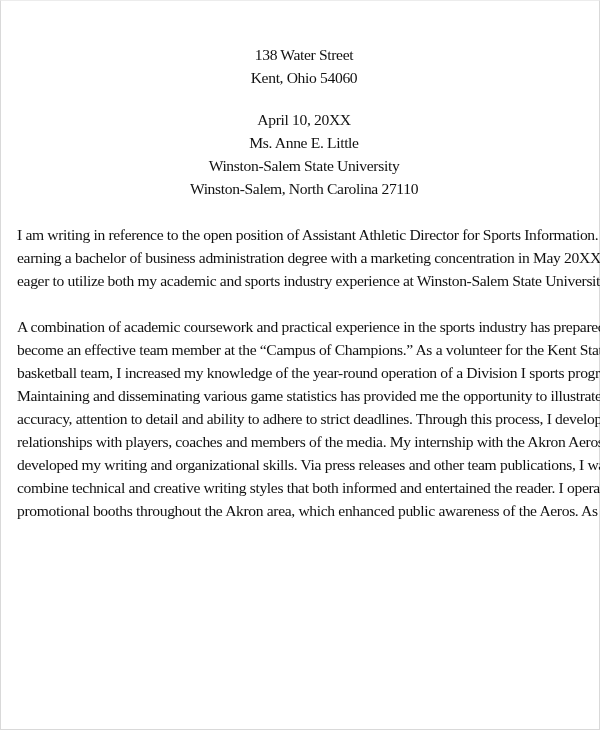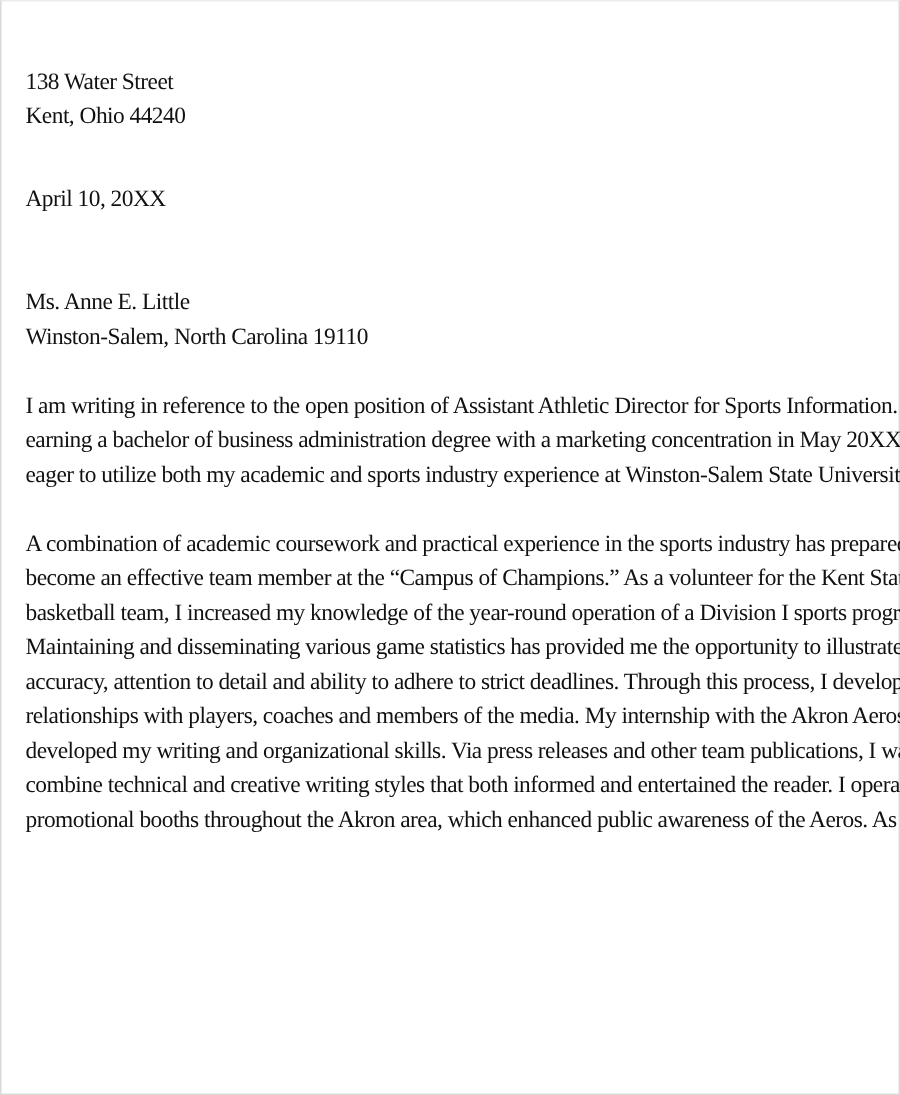--- a/index.html
+++ b/index.html
@@ -33,45 +33,47 @@
       line-height: 23px;
       color: #111111;
       letter-spacing: -0.35px;
     }
     .line {
       display: block;
       white-space: nowrap;
     }
     .block {
       margin: 0;
+      text-align: center;
     }
-    .date { margin-top: 32px; font-family: Liberation Serif, serif; }
-    .recipient { margin-top: 46px; }
+    .date { margin-top: 19px; font-family: Liberation Serif, serif; }
+    .recipient { }
     .salutation { margin-top: 23px; }
     .para1 { margin-top: 23px; }
     .para2 { margin-top: 23px; }
   </style>
 </head>
 <body>
 
 <div class="page">
   <div class="letter">
 
     <div class="block">
       <span class="line">138 Water Street</span>
-      <span class="line">Kent, Ohio 44240</span>
+      <span class="line">Kent, Ohio 54060</span>
     </div>
 
     <div class="block date">
       <span class="line">April 10, 20XX</span>
     </div>
 
     <div class="block recipient">
       <span class="line">Ms. Anne E. Little</span>
-      <span class="line">Winston-Salem, North Carolina 19110</span>
+      <span class="line">Winston-Salem State University</span>
+      <span class="line">Winston-Salem, North Carolina 27110</span>
     </div>
 
 
     <div class="block para1">
       <span class="line">I am writing in reference to the open position of Assistant Athletic Director for Sports Information. I will be</span>
       <span class="line">earning a bachelor of business administration degree with a marketing concentration in May 20XX, and am</span>
       <span class="line">eager to utilize both my academic and sports industry experience at Winston-Salem State University.</span>
     </div>
 
     <div class="block para2">

